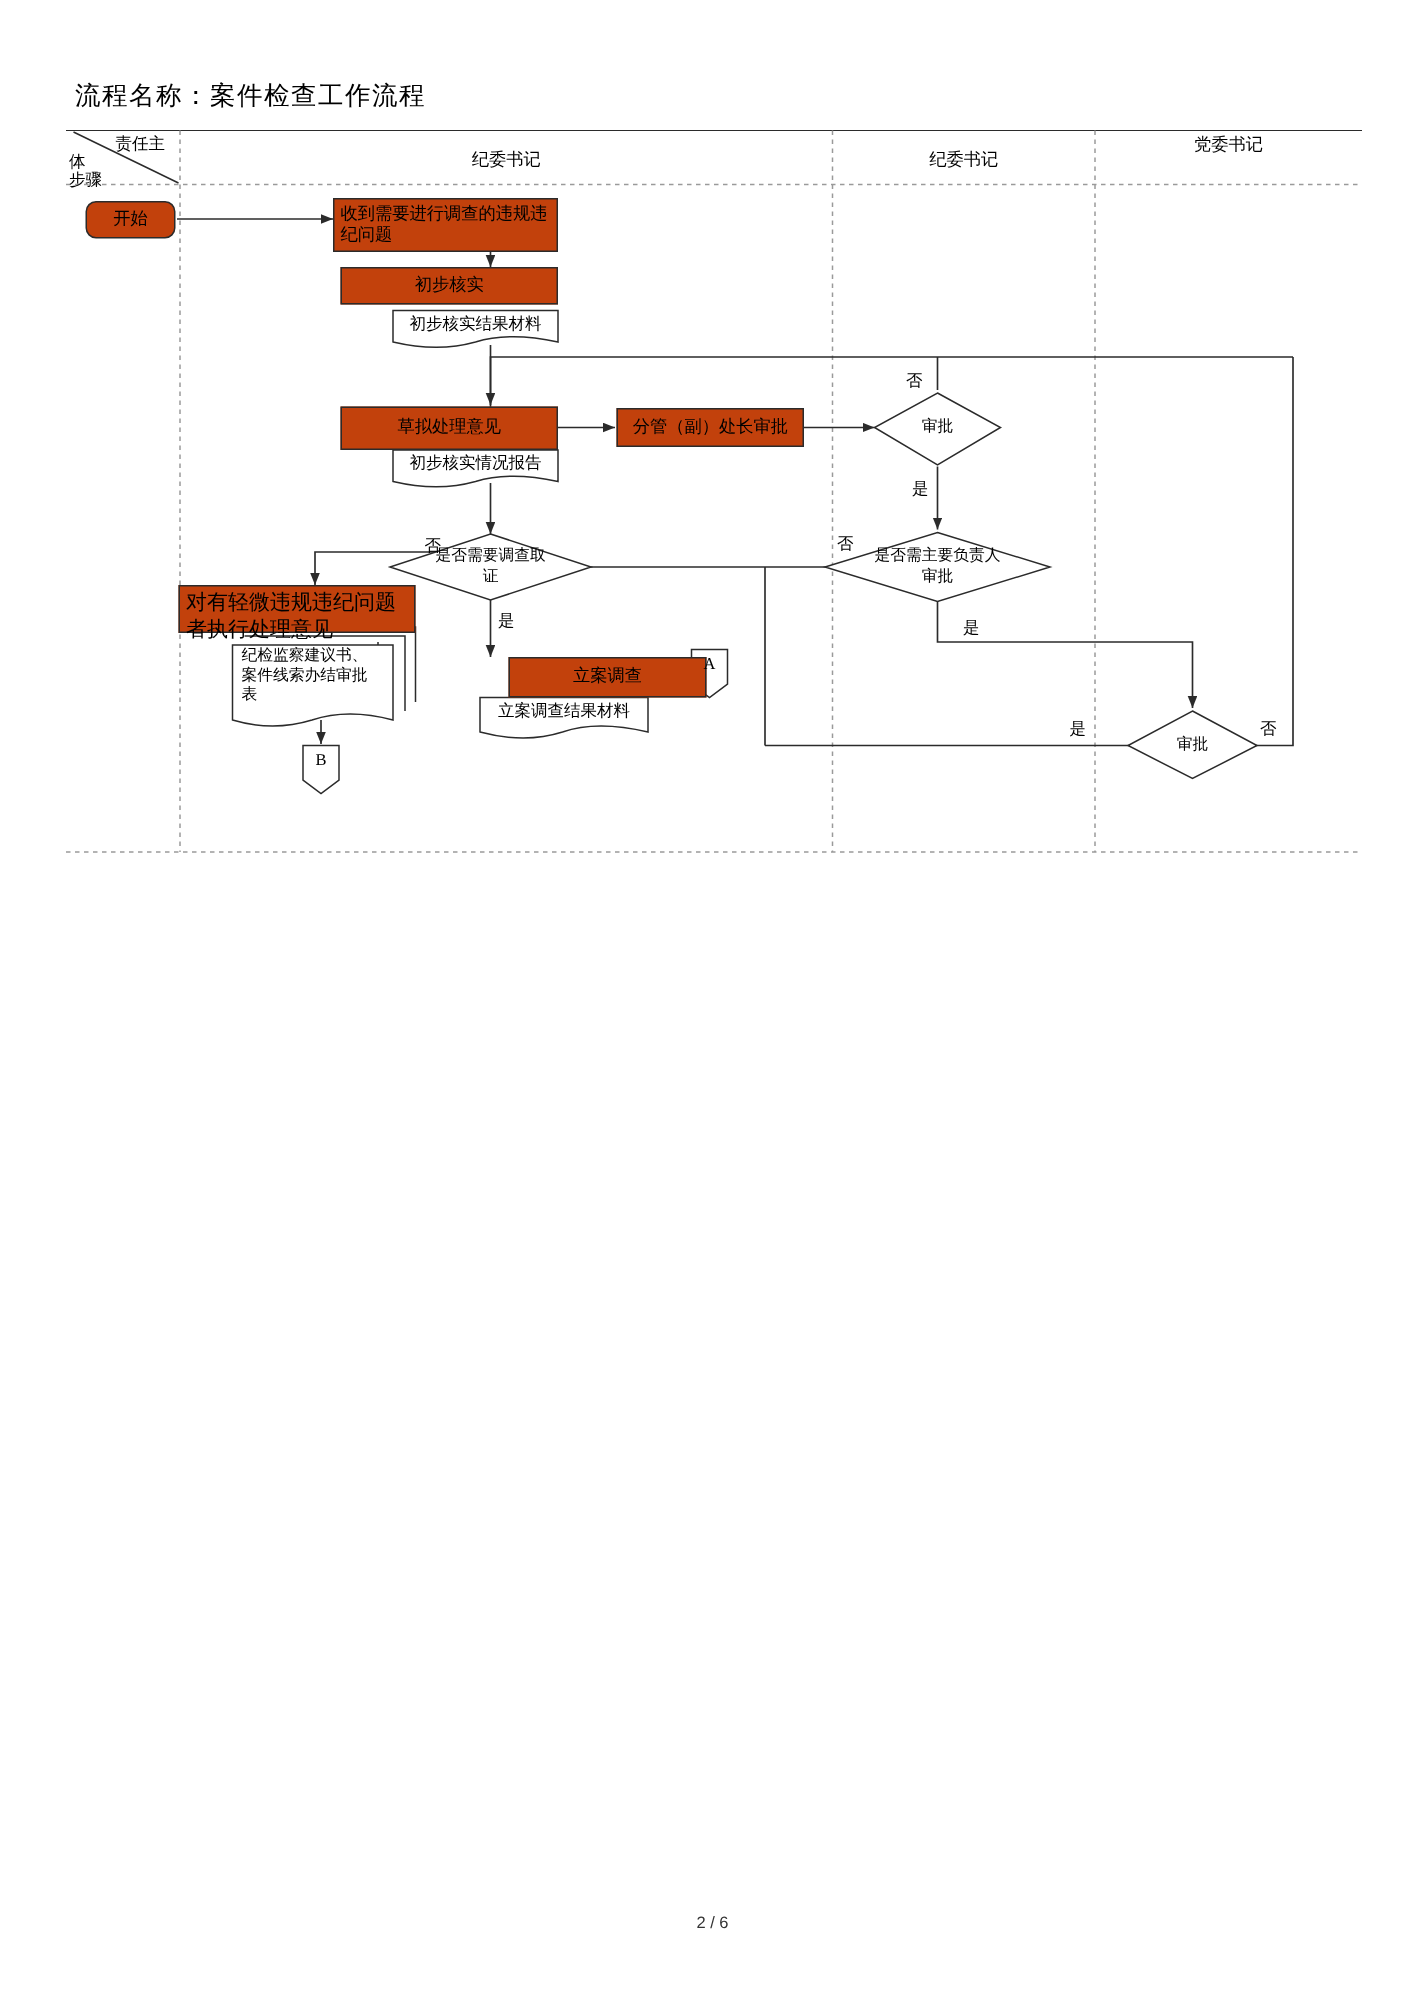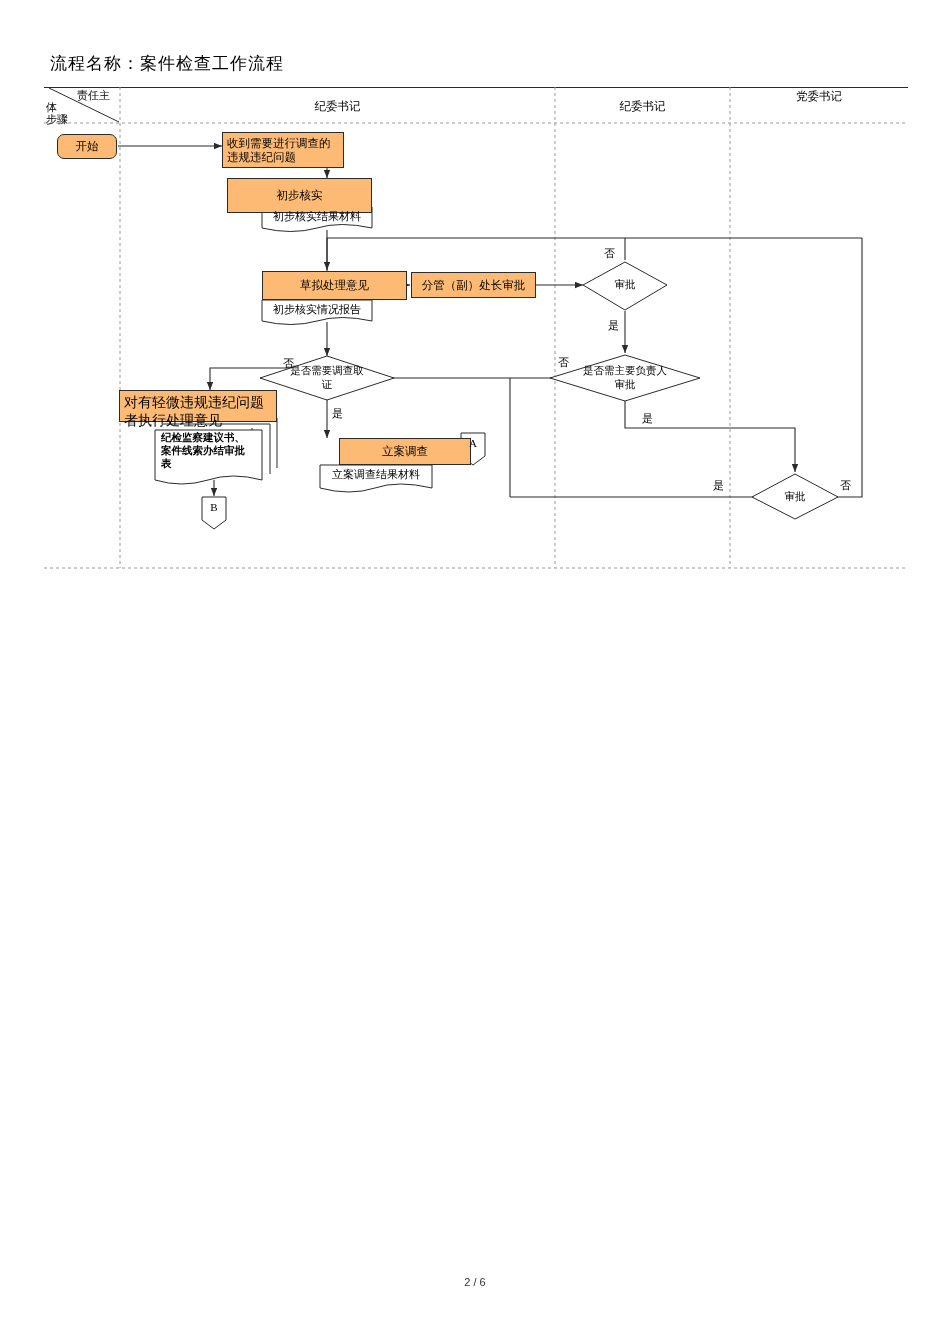--- a/index.html
+++ b/index.html
@@ -4,21 +4,21 @@
 <style>
   html,body{margin:0;padding:0;background:#fff;}
   body{width:950px;height:1344px;position:relative;
        font-family:"Liberation Serif","DejaVu Serif",serif;color:#000;}
   #root{position:absolute;left:0;top:0;width:950px;height:1344px;}
   #title{position:absolute;left:50px;top:52px;font-size:17px;letter-spacing:1px;
          font-family:"Liberation Sans","DejaVu Sans",sans-serif;white-space:nowrap;}
   #canvas{position:absolute;left:0;top:0;width:950px;height:1344px;}
   .node{position:absolute;box-sizing:border-box;display:flex;align-items:center;
         justify-content:center;text-align:center;font-size:11.5px;line-height:1.25;
-        background:#fdba74;}
+        background:#c2410c;}
   .proc{border:1px solid #2b2b2b;}
   .proc.tl{justify-content:flex-start;text-align:left;padding:3px 4px;align-items:flex-start;}
   .term{border:1px solid #2b2b2b;border-radius:7px;font-size:11.5px;}
   .lane-hdr{position:absolute;font-size:11.5px;text-align:center;white-space:nowrap;}
   .doclbl{position:absolute;font-size:11px;line-height:1.25;text-align:center;
           box-sizing:border-box;display:flex;align-items:flex-start;justify-content:center;
           padding-top:2px;pointer-events:none;}
   .doclbl.tl{text-align:left;justify-content:flex-start;padding-left:6px;}
   .dlabel{position:absolute;font-size:11px;line-height:1.1;text-align:center;white-space:nowrap;}
   .conn-lbl{position:absolute;font-size:11px;white-space:nowrap;}
@@ -109,43 +109,43 @@
   <div class="corner-t" style="left:77px;top:88px;">责任主</div>
   <div class="corner-t" style="left:46px;top:100px;">体</div>
   <div class="corner-t" style="left:46px;top:112px;">步骤</div>
 
   <div class="lane-hdr" style="left:120px;top:99px;width:435px;">纪委书记</div>
   <div class="lane-hdr" style="left:555px;top:99px;width:175px;">纪委书记</div>
   <div class="lane-hdr" style="left:730px;top:89px;width:178px;">党委书记</div>
 
   <div class="node term" style="left:57px;top:134px;width:60px;height:25px;">开始</div>
 
-  <div class="node proc tl" style="left:222px;top:132px;width:122px;height:36px;">收到需要进行调查的违规违纪问题</div>
+  <div class="node proc tl" style="left:222px;top:132px;width:150px;height:36px;">收到需要进行调查的违规违纪问题</div>
 
-  <div class="node proc" style="left:227px;top:178px;width:145px;height:35px;">初步核实</div>
+  <div class="node proc" style="left:227px;top:178px;width:145px;height:25px;">初步核实</div>
 
   <div class="doclbl" style="left:262px;top:208px;width:110px;height:21px;">初步核实结果材料</div>
 
-  <div class="node proc" style="left:227px;top:271px;width:145px;height:29px;margin-left:35px;">草拟处理意见</div>
+  <div class="node proc" style="left:227px;top:271px;width:145px;height:29px;">草拟处理意见</div>
 
   <div class="doclbl" style="left:262px;top:301px;width:110px;height:21px;">初步核实情况报告</div>
 
   <div class="node proc" style="left:411px;top:272px;width:125px;height:26px;">分管（副）处长审批</div>
 
   <div class="dia-lbl" style="left:583px;top:278px;width:84px;">审批</div>
 
   <div class="dia-lbl" style="left:286px;top:364px;width:82px;white-space:normal;">是否需要调查取证</div>
 
   <div class="dia-lbl" style="left:582px;top:364px;width:86px;white-space:normal;">是否需主要负责人审批</div>
 
   <div class="dia-lbl" style="left:753px;top:490px;width:84px;">审批</div>
 
   <div class="node proc tl" style="left:119px;top:390px;width:158px;height:32px;font-size:14px;font-family:Liberation Serif, serif;">对有轻微违规违纪问题者执行处理意见</div>
 
-  <div class="doclbl tl" style="left:155px;top:429px;width:94px;height:50px;font-size:10.5px;font-weight:bold;">纪检监察建议书、案件线索办结审批表</div>
+  <div class="doclbl tl" style="left:155px;top:429px;width:94px;height:50px;font-size:10.5px;">纪检监察建议书、案件线索办结审批表</div>
 
   <div class="node proc" style="left:299px;top:438px;width:132px;height:27px;margin-left:40px;">立案调查</div>
 
   <div class="doclbl" style="left:320px;top:466px;width:112px;height:22px;">立案调查结果材料</div>
 
   <div class="dlabel" style="left:461px;top:437px;width:24px;">A</div>
 
   <div class="dlabel" style="left:202px;top:501px;width:24px;">B</div>
 
   <div class="conn-lbl" style="left:604px;top:246px;">否</div>

